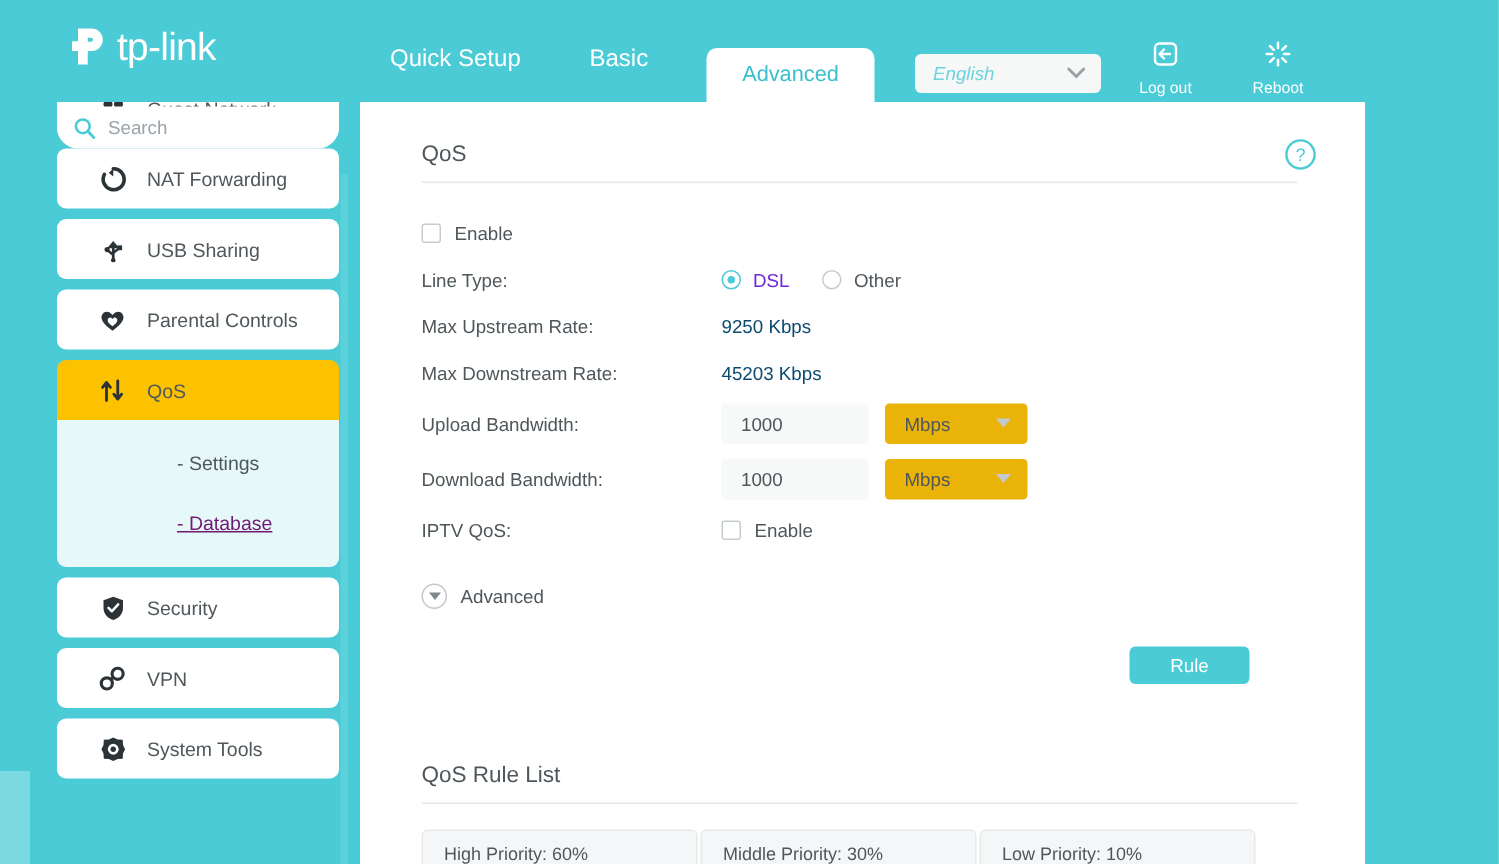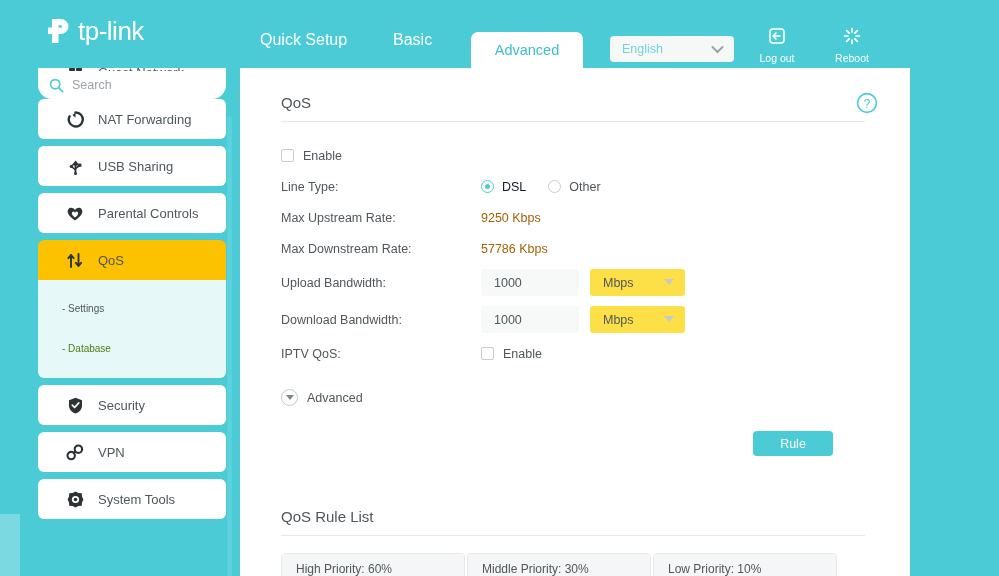--- a/index.html
+++ b/index.html
@@ -33,20 +33,21 @@
     display: flex; align-items: center; justify-content: center;
     cursor: pointer;
   }
 
   .lang-select {
     position: absolute; left: 610px; top: 36px;
     width: 124px; height: 26px;
     background: #f6f8f8; border: none; border-radius: 4px;
     display: flex; align-items: center;
     cursor: pointer;
+    font-style: italic;
   }
   .lang-text { color: #6fd3dd; font-size: 12.5px; margin-left: 12px; }
   .lang-caret { position: absolute; right: 10px; top: 8px; color: #9aa3a8; font-size: 11px; }
 
   .hdr-action {
     position: absolute; top: 26px; width: 54px;
     text-align: center; color: #ffffff; cursor: pointer;
   }
   .hdr-action .lbl { font-size: 10.5px; margin-top: 2px; display: block; }
   .act-logout { left: 750px; }
@@ -86,23 +87,23 @@
   .mi-label { font-size: 13px; color: #4f575b; margin-left: 10px; }
   .menu-item.active .mi-label { color: #4f575b; }
 
   .submenu {
     position: relative; left: 38px; width: 188px;
     background: #e6f8f8; border-radius: 0 0 6px 6px;
     padding: 8px 0 10px 0; margin-bottom: 7px;
   }
   .sub-item {
     height: 40px; display: flex; align-items: center;
-    padding-left: 24px; font-size: 10px; color: #4f575b; cursor: pointer;
-  }
-  .sub-item.muted { color: #4d7c0f; }
+    padding-left: 80px; font-size: 13px; color: #4f575b; cursor: pointer;
+  }
+  .sub-item.muted { color: #701a75; text-decoration: underline; }
 
   .side-scroll {
     position: absolute; right: 8px; top: 48px;
     width: 5px; height: 470px; border-radius: 3px;
     background: #5ad1db;
   }
   .corner-accent {
     position: absolute; left: 0; bottom: 0; width: 20px; height: 62px;
     background: #7bd9e2;
   }
@@ -124,52 +125,52 @@
     width: 584px; height: 1px; background: #e6e9ea;
   }
   .help-icon {
     position: absolute; right: 32px; top: 24px;
     width: 22px; height: 22px; cursor: pointer;
   }
 
   .form { position: relative; margin: 18px 0 0 41px; width: 600px; }
   .row { position: relative; height: 31px; display: flex; align-items: center; }
   .row-label { width: 200px; font-size: 12.5px; color: #4f575b; }
-  .row-value { font-size: 12.5px; color: #a16207; }
+  .row-value { font-size: 12.5px; color: #0c4a6e; }
 
   .cbox {
     width: 13px; height: 13px; border: 1px solid #c6cdd1;
     border-radius: 2px; background: #ffffff; cursor: pointer;
   }
   .cb-label { font-size: 12.5px; color: #4f575b; margin-left: 9px; }
 
   .radio {
     width: 13px; height: 13px; border-radius: 50%;
     border: 1px solid #c6cdd1; background: #ffffff;
     position: relative; cursor: pointer;
   }
   .radio.on { border-color: #4acbd6; }
   .radio.on::after {
     content: ""; position: absolute; left: 3px; top: 3px;
     width: 5px; height: 5px; border-radius: 50%; background: #4acbd6;
   }
   .rd-label { font-size: 12.5px; color: #4f575b; margin-left: 8px; }
-  .rd-label.sel { color: #0f172a; }
+  .rd-label.sel { color: #6d28d9; }
   .rd-gap { width: 22px; }
 
   .input-row { height: 37px; display: flex; align-items: center; }
   .txt-input {
     width: 98px; height: 27px; background: #f7f8f8;
     border: none; outline: none; border-radius: 3px;
     font-family: "Liberation Sans", sans-serif;
     font-size: 12.5px; color: #4f575b; padding-left: 13px;
   }
   .unit-select {
     position: relative; width: 95px; height: 27px; margin-left: 11px;
-    background: #fde047; border-radius: 3px;
+    background: #eab308; border-radius: 3px;
     display: flex; align-items: center; cursor: pointer;
   }
   .unit-text { font-size: 12.5px; color: #4f575b; margin-left: 13px; }
   .unit-caret {
     position: absolute; right: 11px; top: 10px;
     width: 0; height: 0; border-left: 5px solid transparent;
     border-right: 5px solid transparent; border-top: 6px solid #c3cace;
   }
 
   .adv-toggle {
@@ -409,21 +410,21 @@
           <span class="rd-label">Other</span>
         </div>
 
         <div class="row">
           <span class="row-label">Max Upstream Rate:</span>
           <span class="row-value">9250 Kbps</span>
         </div>
 
         <div class="row">
           <span class="row-label">Max Downstream Rate:</span>
-          <span class="row-value">57786 Kbps</span>
+          <span class="row-value">45203 Kbps</span>
         </div>
 
         <div class="input-row">
           <span class="row-label">Upload Bandwidth:</span>
           <input class="txt-input" type="text" value="1000" style="">
           <span class="unit-select">
             <span class="unit-text">Mbps</span>
             <span class="unit-caret"></span>
           </span>
         </div>

